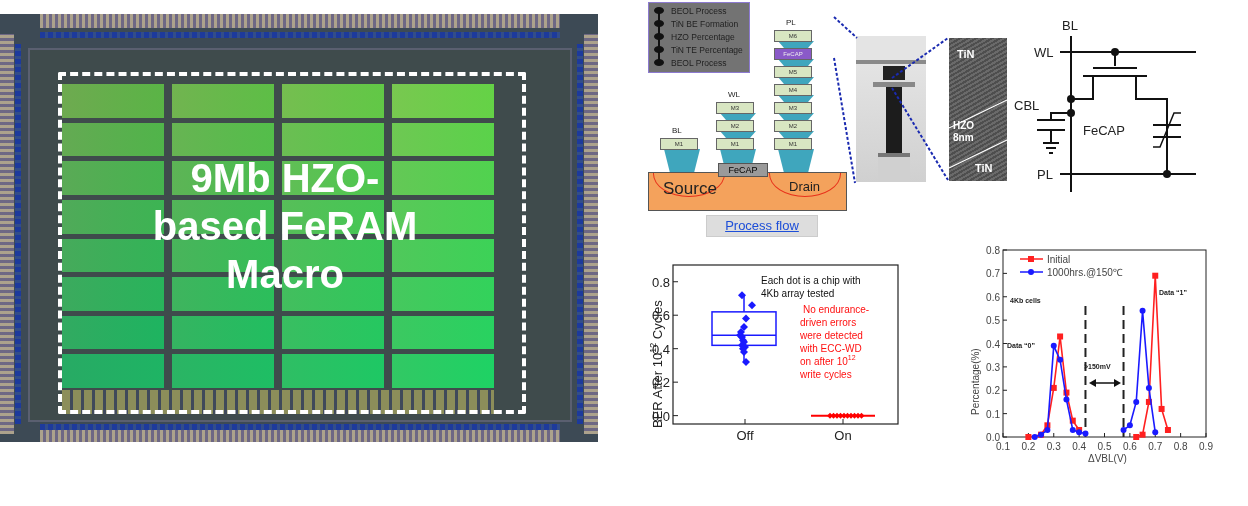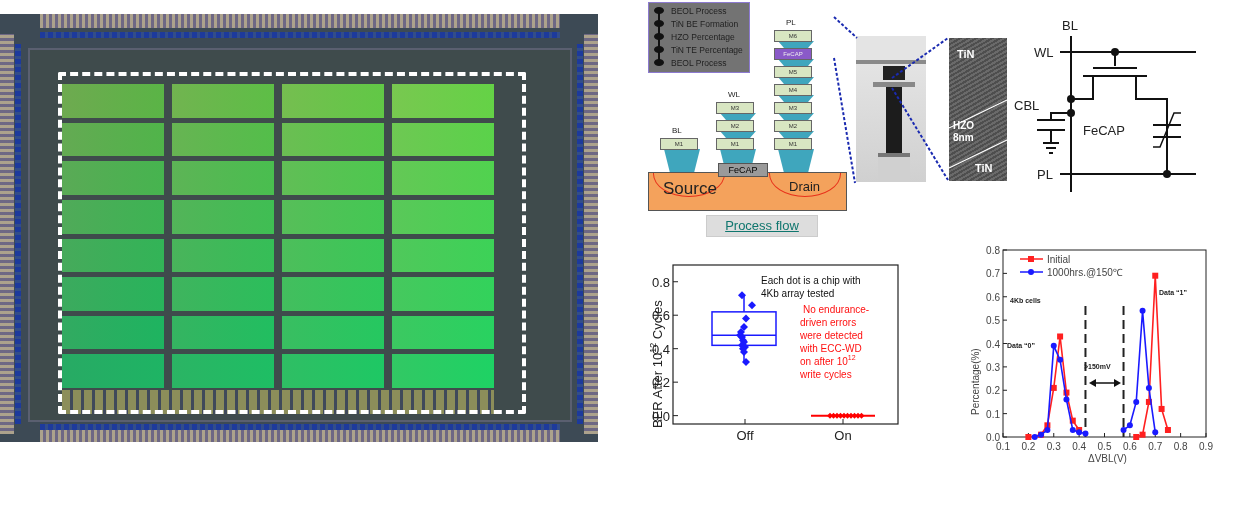--- a/index.html
+++ b/index.html
@@ -16,21 +16,21 @@
   #pads{position:absolute;left:62px;top:376px;width:432px;height:24px;background:repeating-linear-gradient(90deg,#8c8e5a 0 8px,#404a5a 8px 11px);}
   
   #legend-box{left:648px;top:2px;width:100px;height:69px;border:1px solid #8c7ad0;background:#737373;}
   .leg-row{position:absolute;left:22px;font-size:8.5px;color:#222;white-space:nowrap;}
   .dot{position:absolute;left:5px;width:10px;height:7px;border-radius:50%;background:#111;}
   .metal{position:absolute;height:10px;background:#d8e6c2;border:1px solid #666;font-size:6px;text-align:center;line-height:10px;color:#333;}
   .via{position:absolute;height:0;border-left:7px solid transparent;border-right:7px solid transparent;border-top:10px solid #3fa6bd;}
   #substrate{left:648px;top:172px;width:197px;height:37px;background:#f4a25c;border:1px solid #555;overflow:hidden;}
   #gate{left:718px;top:163px;width:48px;height:12px;background:#9a9a9a;border:1px solid #555;font-size:9px;text-align:center;line-height:12px;}
   .lbl{font-size:9px;color:#222;}
-  #pf-btn{left:706px;top:215px;width:110px;height:20px;background:#ddd;border:1px solid #ccc;text-align:center;font-size:13px;line-height:20px;text-decoration:underline;color:#0f766e;}
+  #pf-btn{left:706px;top:215px;width:110px;height:20px;background:#ddd;border:1px solid #ccc;text-align:center;font-size:13px;line-height:20px;text-decoration:underline;color:#1d4ed8;}
   #tem1{left:856px;top:36px;width:70px;height:146px;background:linear-gradient(#e8e8e8,#d0d0d0);}
   #tem2{left:949px;top:38px;width:58px;height:143px;background:repeating-linear-gradient(-30deg,#6a6a6a 0 2px,#4e4e4e 2px 4px);}
   svg text{font-family:"Liberation Sans",sans-serif;}
 </style>
 </head>
 <body>
 
 <div id="chip" class="abs">
   <div class="bond" style="left:40px;top:0;width:520px;height:14px;opacity:.8"></div>
   <div class="padrow" style="left:40px;top:18px;width:520px;height:6px;"></div>
@@ -71,20 +71,23 @@
       <div class="blk" style="left: 282px; top: 301.75px; width: 102px; height: 33.625px; background: linear-gradient(90deg, rgb(57, 190, 97), rgb(37, 200, 96));"></div>
       <div class="blk" style="left: 392px; top: 301.75px; width: 102px; height: 33.625px; background: linear-gradient(90deg, rgb(60, 200, 97), rgb(40, 210, 96));"></div>
       <div class="blk" style="left: 62px; top: 340.375px; width: 102px; height: 33.625px; background: linear-gradient(90deg, rgb(40, 170, 100), rgb(30, 180, 100));"></div>
       <div class="blk" style="left: 172px; top: 340.375px; width: 102px; height: 33.625px; background: linear-gradient(90deg, rgb(43, 180, 100), rgb(30, 190, 100));"></div>
       <div class="blk" style="left: 282px; top: 340.375px; width: 102px; height: 33.625px; background: linear-gradient(90deg, rgb(47, 190, 100), rgb(30, 200, 100));"></div>
       <div class="blk" style="left: 392px; top: 340.375px; width: 102px; height: 33.625px; background: linear-gradient(90deg, rgb(50, 200, 100), rgb(30, 210, 100));"></div>
     </div>
   <div id="pads"></div>
   <div id="dash"></div>
   <div id="chip-title">
+    <div>9Mb HZO-</div>
+    <div>based FeRAM</div>
+    <div>Macro</div>
   </div>
 </div>
 
 <div id="legend-box" class="abs">
   <div style="position:absolute;left:9px;top:5px;width:2px;height:56px;background:#111"></div>
   <div class="dot" style="top:4px"></div>
   <div class="leg-row" style="top:3px">BEOL Process</div>
   <div class="dot" style="top:17px"></div>
   <div class="leg-row" style="top:16px">TiN BE Formation</div>
   <div class="dot" style="top:30px"></div>

